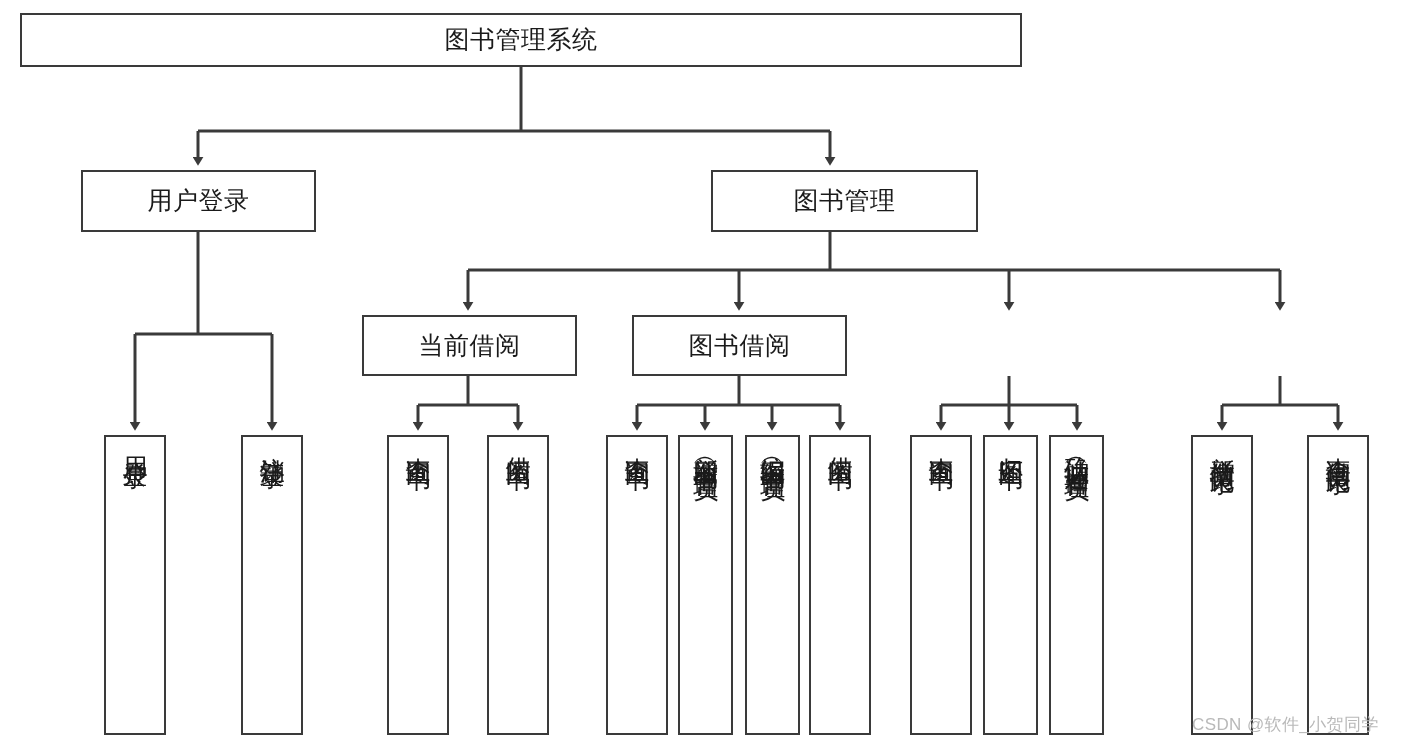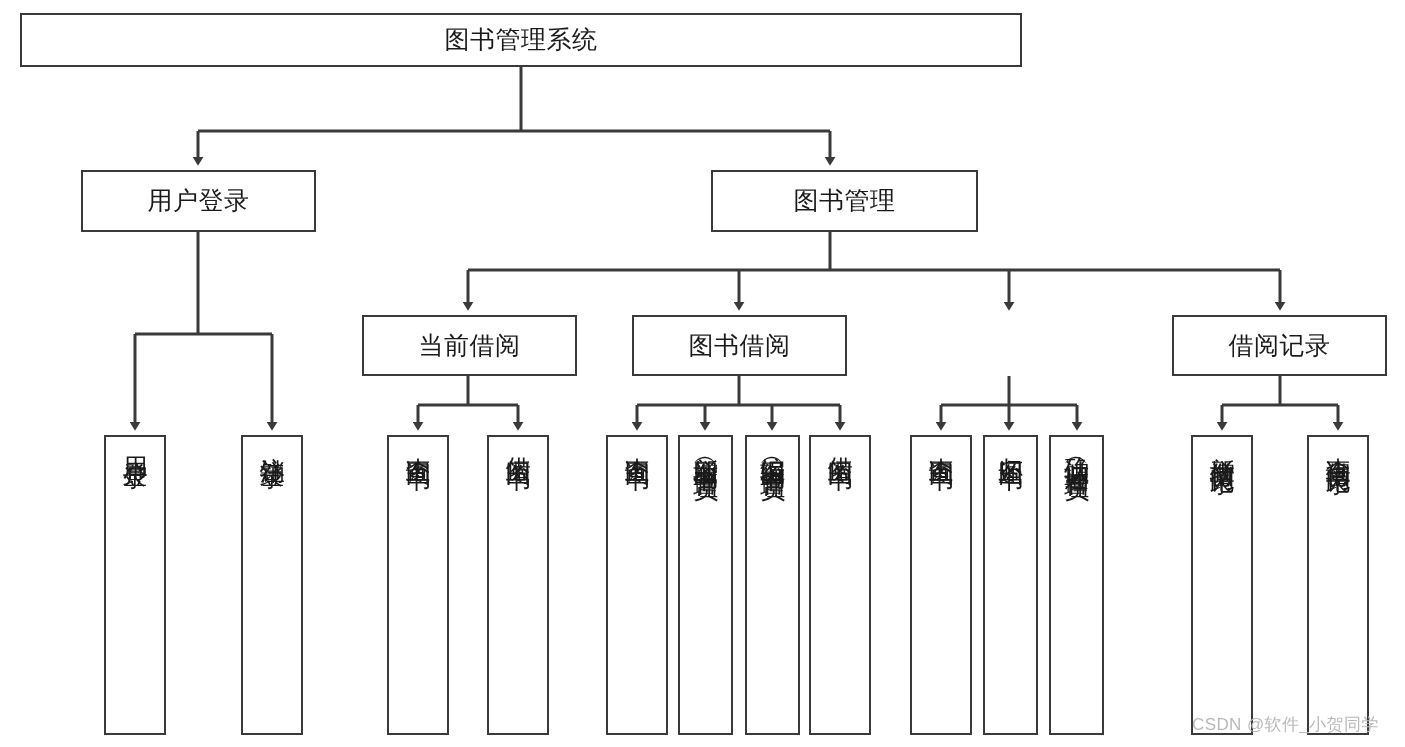--- a/index.html
+++ b/index.html
@@ -135,23 +135,20 @@
   <div class="node horizontal" style="left:711px; top:170px; width:267px; height:62px;">
     <span class="node-label">图书管理</span>
   </div>
 
   <div class="node horizontal" style="left:362px; top:315px; width:215px; height:61px;">
     <span class="node-label">当前借阅</span>
   </div>
   <div class="node horizontal" style="left:632px; top:315px; width:215px; height:61px;">
     <span class="node-label">图书借阅</span>
   </div>
-  <div class="node horizontal" style="left:1172px; top:315px; width:215px; height:61px;">
-    <span class="node-label">借阅记录</span>
-  </div>
 
   <div class="node vertical" style="left:104px; top:435px; width:62px; height:300px;">
     <span class="node-label">用户登录</span>
   </div>
   <div class="node vertical" style="left:241px; top:435px; width:62px; height:300px;">
     <span class="node-label">注销登录</span>
   </div>
 
   <div class="node vertical" style="left:387px; top:435px; width:62px; height:300px;">
     <span class="node-label">查询图书</span>

